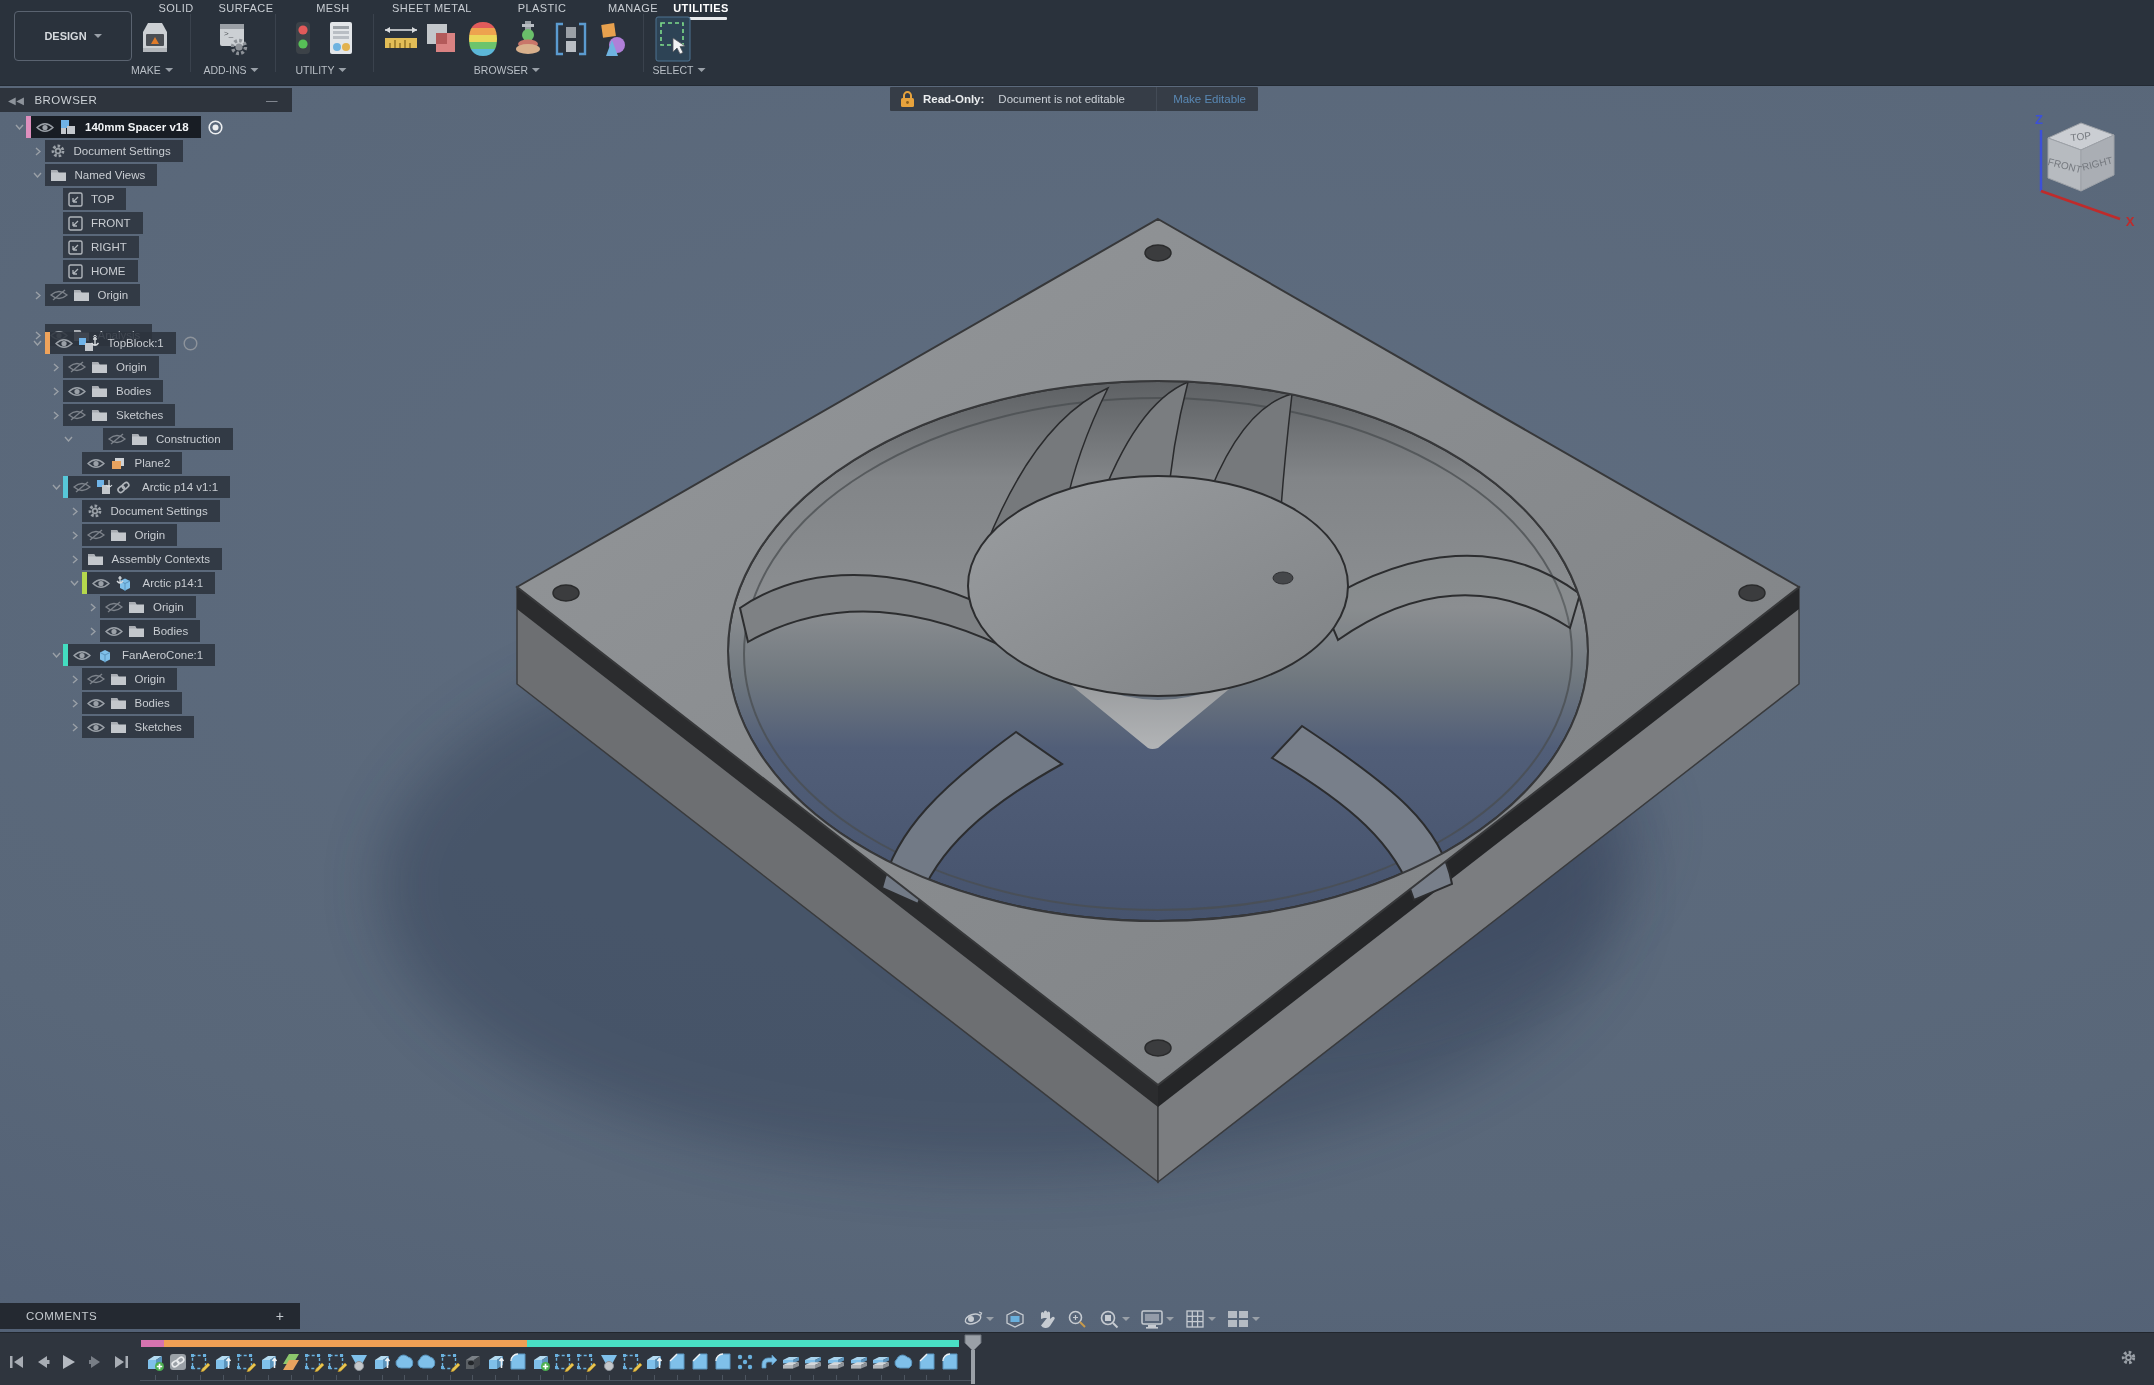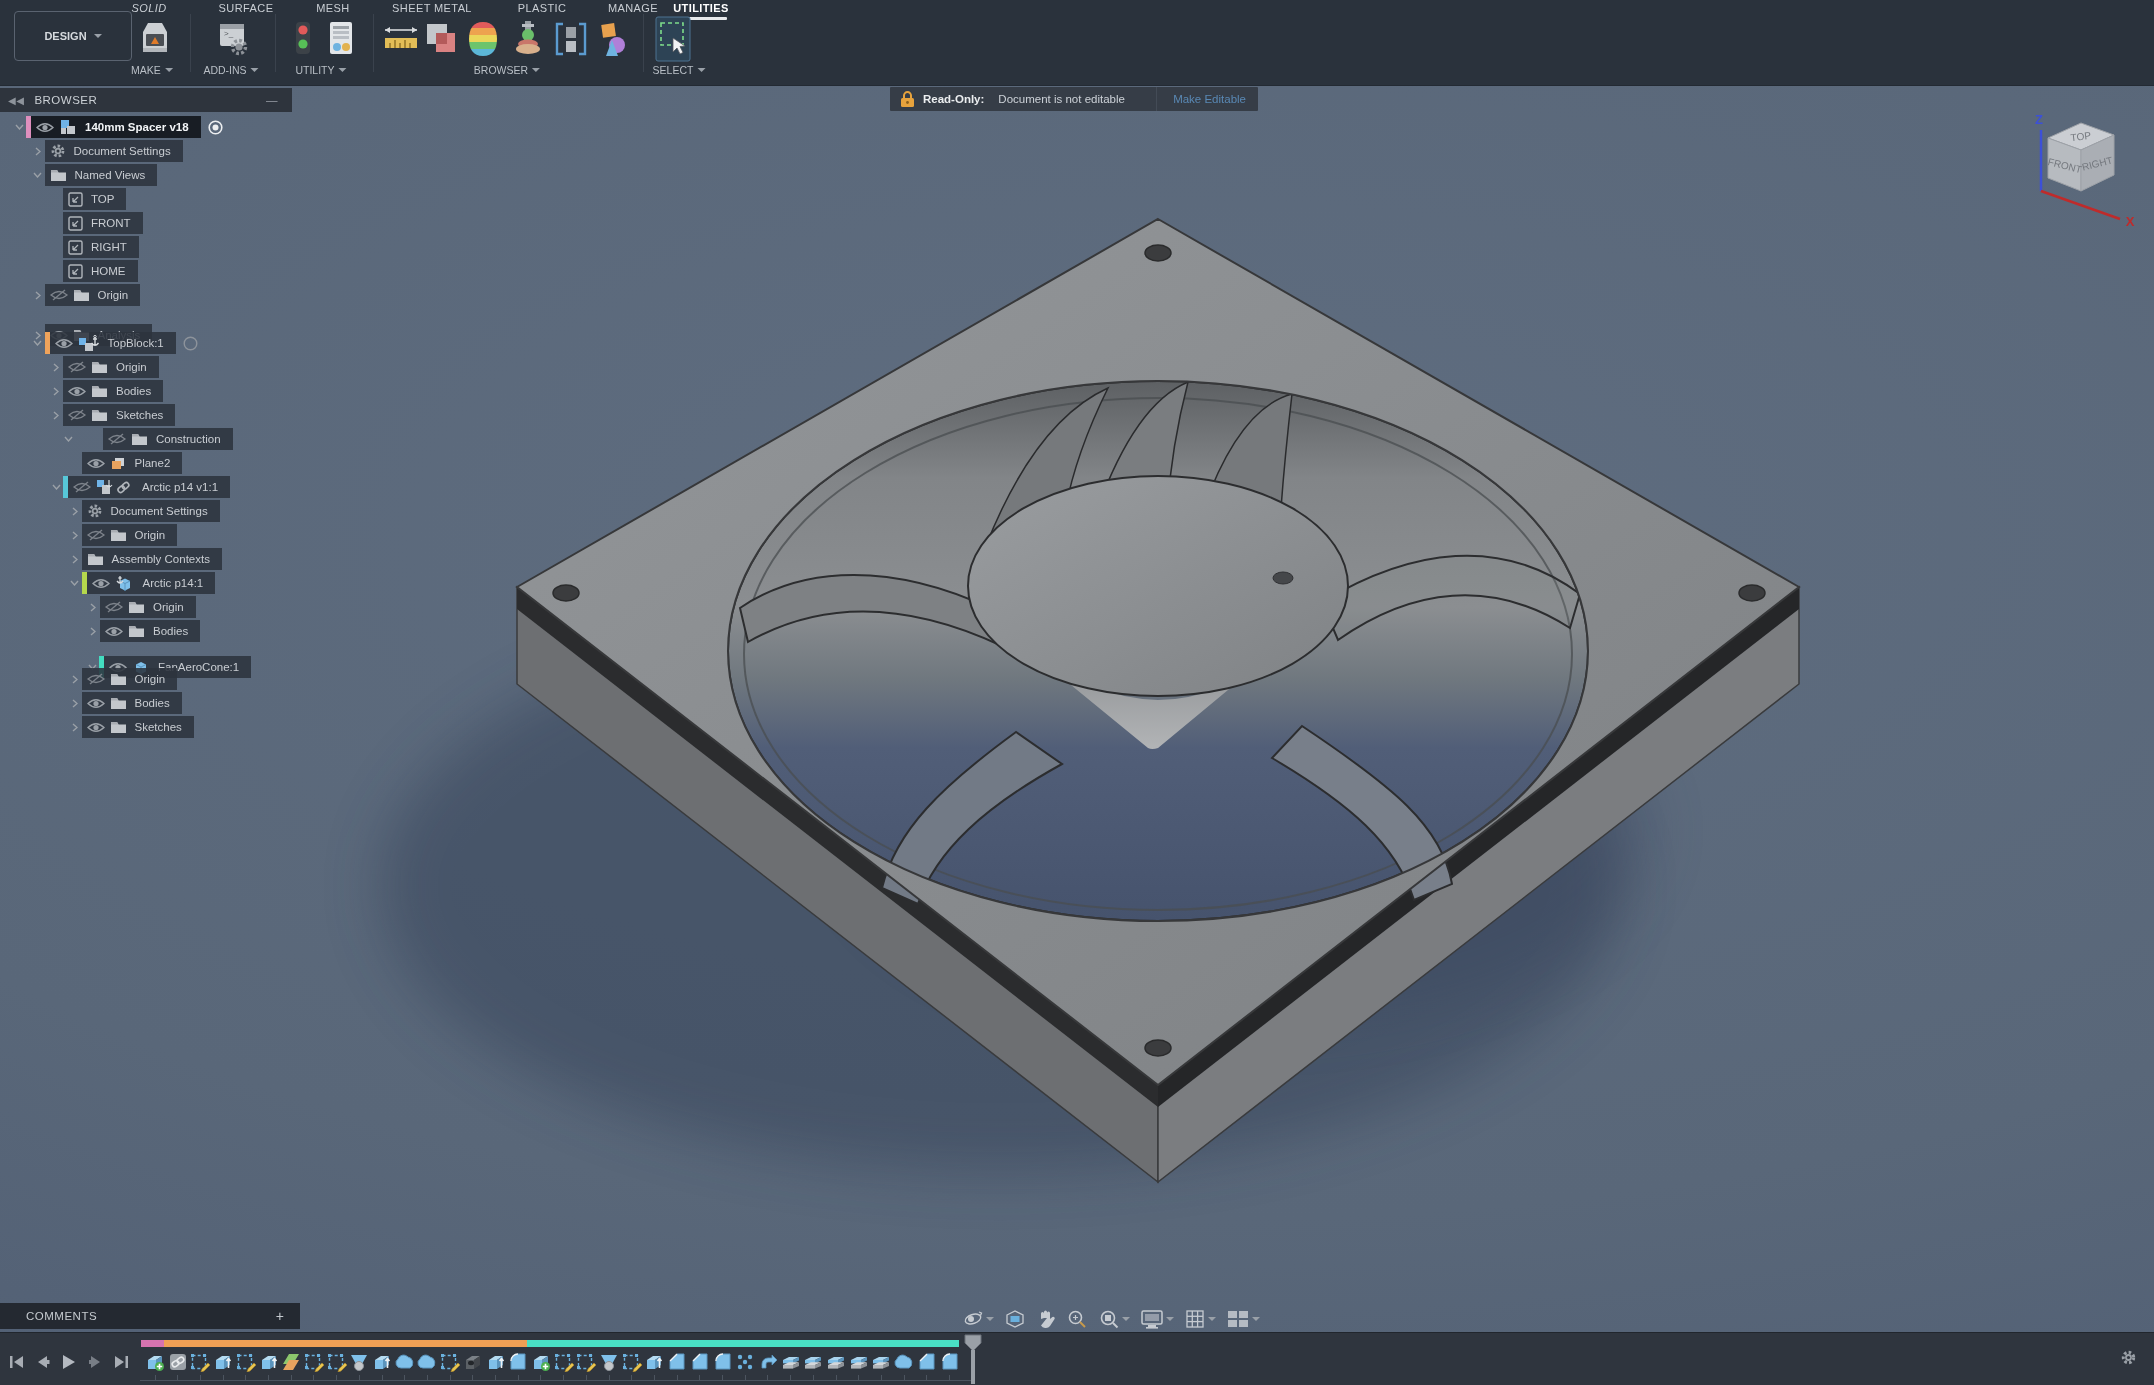--- a/index.html
+++ b/index.html
@@ -80,21 +80,21 @@
 <body>
 
 <div id="stage">
 
   <div id="toolbar">
     <div id="design-btn">
       <span>DESIGN</span>
       <span class="caret"></span>
     </div>
     <div id="tabs-host">
-        <span class="tab" style="left: 149px; font-style: italic;">SOLID</span>
+        <span class="tab" style="left: 176px;">SOLID</span>
         <span class="tab" style="left: 246px;">SURFACE</span>
         <span class="tab" style="left: 333px;">MESH</span>
         <span class="tab" style="left: 432px;">SHEET METAL</span>
         <span class="tab" style="left: 542px;">PLASTIC</span>
         <span class="tab" style="left: 633px;">MANAGE</span>
         <span class="tab active" style="left: 701px;">UTILITIES</span>
       </div>
     <div class="tab-underline" style="left:675px;width:52px;"></div>
     <div id="tool-icons-host">
         <div class="tbi" style="left: 155px;"><svg width="34" height="38" viewBox="0 0 34 38">
@@ -731,21 +731,21 @@
             </span>
             <span style="display: flex;">
               <svg width="17" height="14" viewBox="0 0 17 14">
                 <path d="M1,2 h6 l1.6,2.4 H16 V13 H1 Z" fill="#c3c7cc"></path>
                 <path d="M1,2 h6 l1.6,2.4 H1 Z" fill="#a9adb3"></path>
               </svg>
             </span>
             <span class="lbl">Bodies</span>
           </div>
         </div>
-        <div class="brow" style="top: 568px; left: 0px; padding-left: 36px;">
+        <div class="brow" style="top: 556px; left: 0px;">
           <span class="exp" style="margin-left: 49px;">
             <svg width="9" height="6" viewBox="0 0 9 6">
               <path d="M1,1 L4.5,5 L8,1" fill="none" stroke="#9aa0a7" stroke-width="1.4"></path>
             </svg>
           </span>
           <div class="chip">
             <span class="colorbar" style="background: rgb(67, 221, 192);"></span>
             <span style="display: flex;">
               <svg width="18" height="13" viewBox="0 0 18 13">
                 <path d="M1,6.5 Q9,-1 17,6.5 Q9,14 1,6.5 Z" fill="none" stroke="#9aa0a7" stroke-width="1.4"></path>

